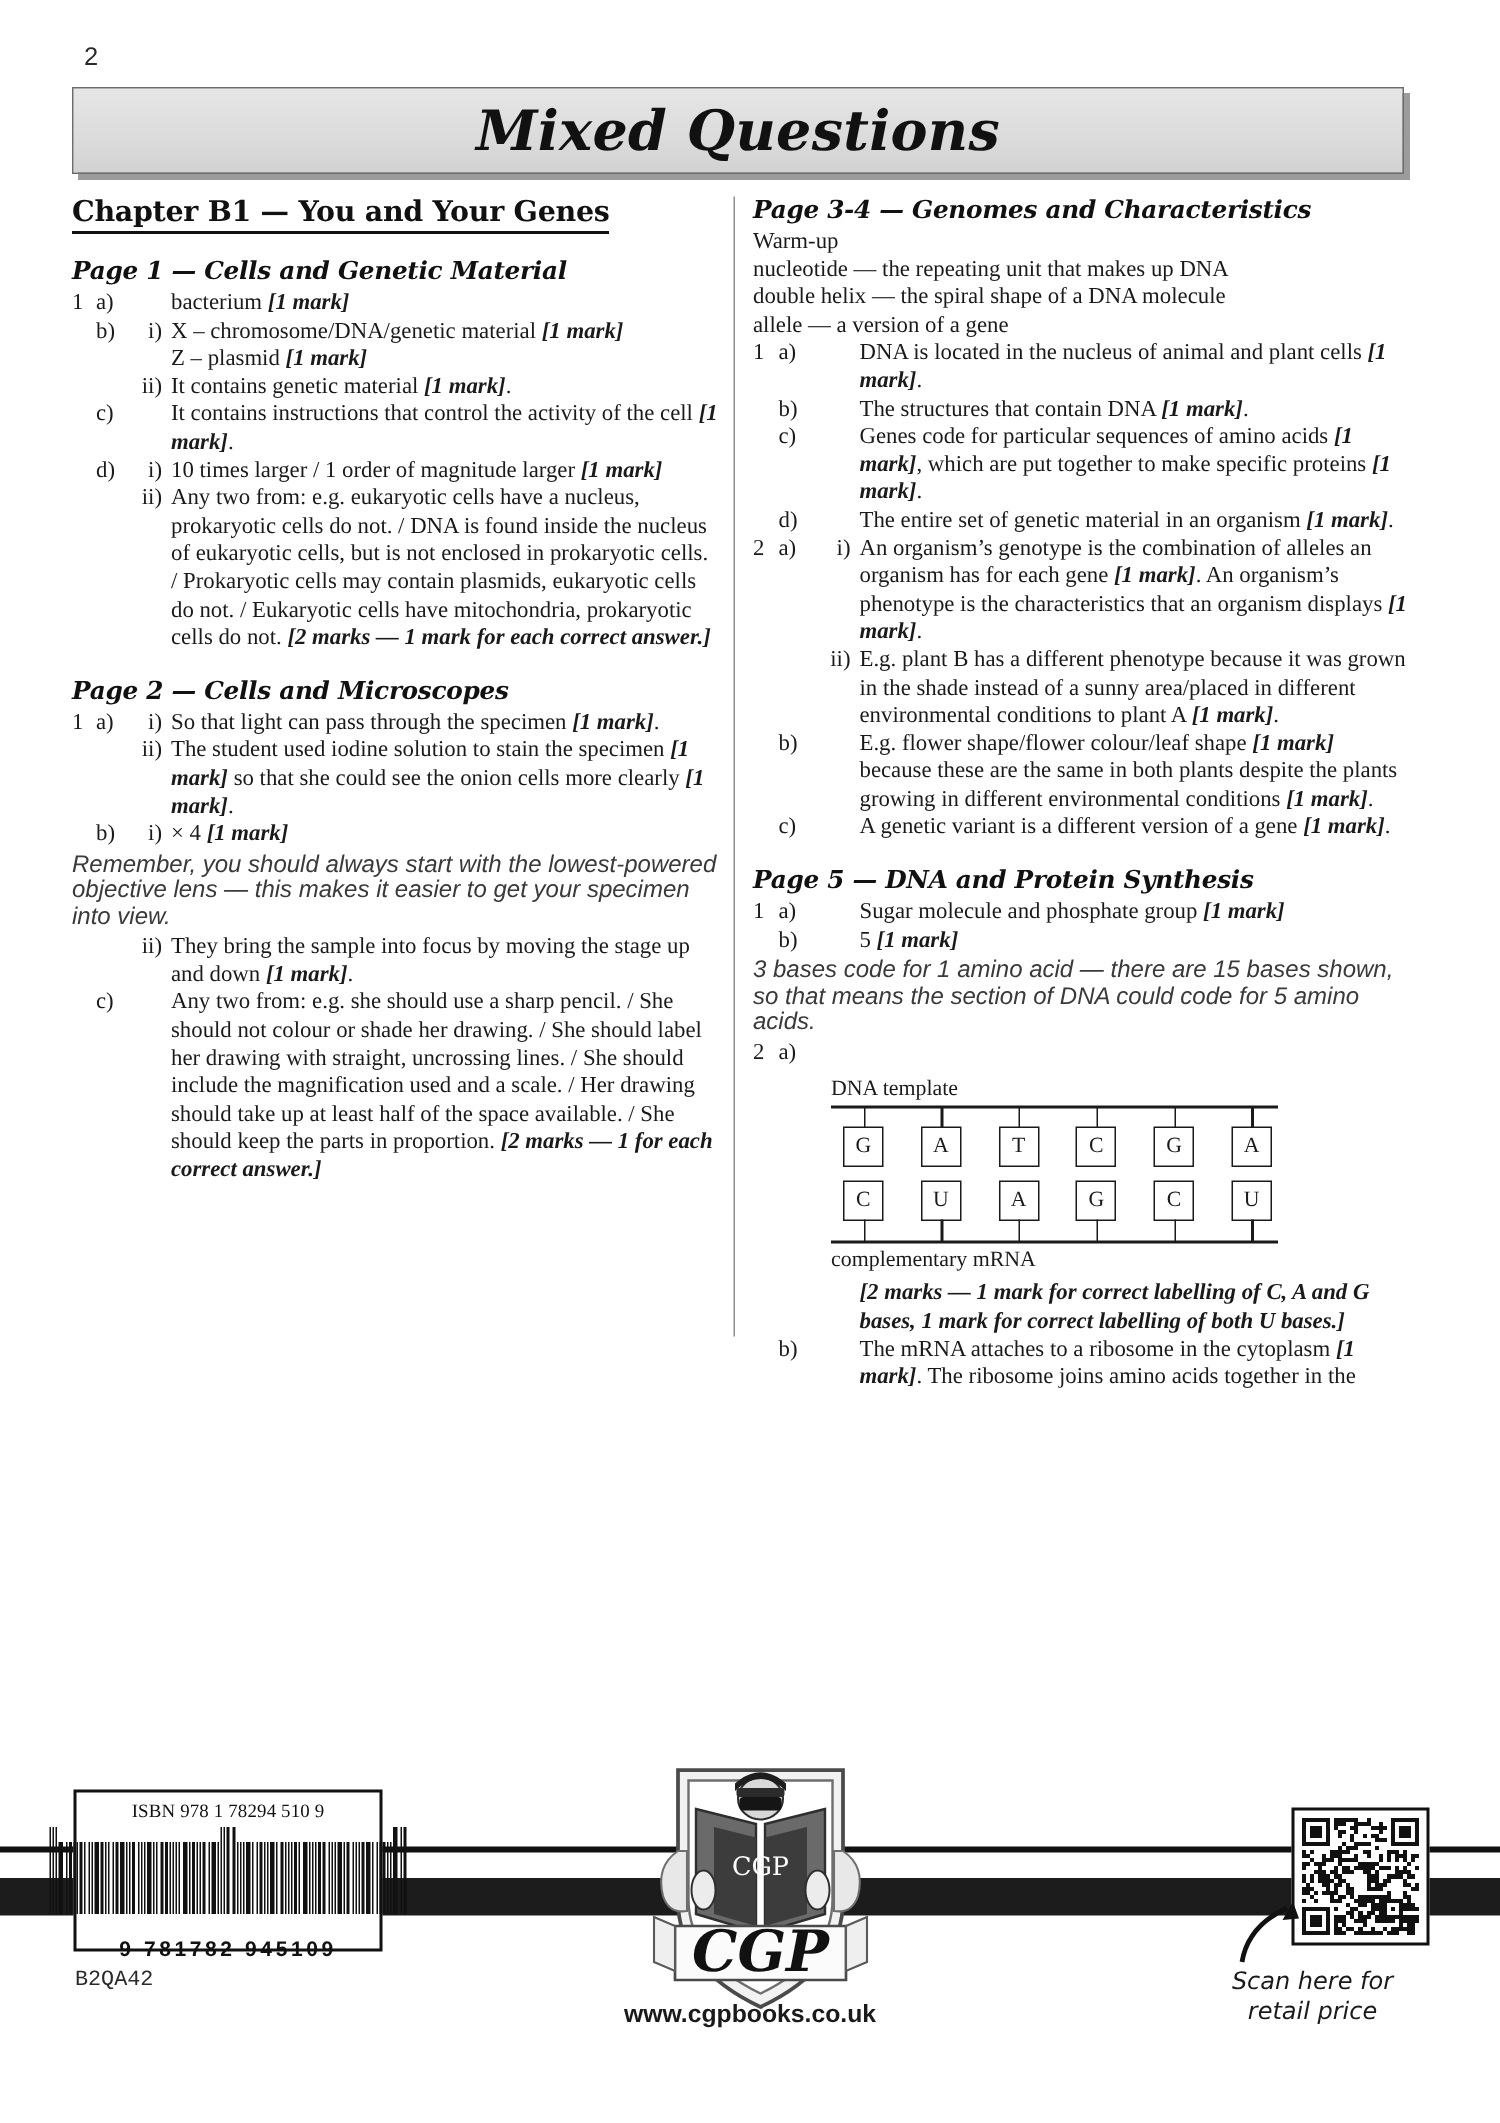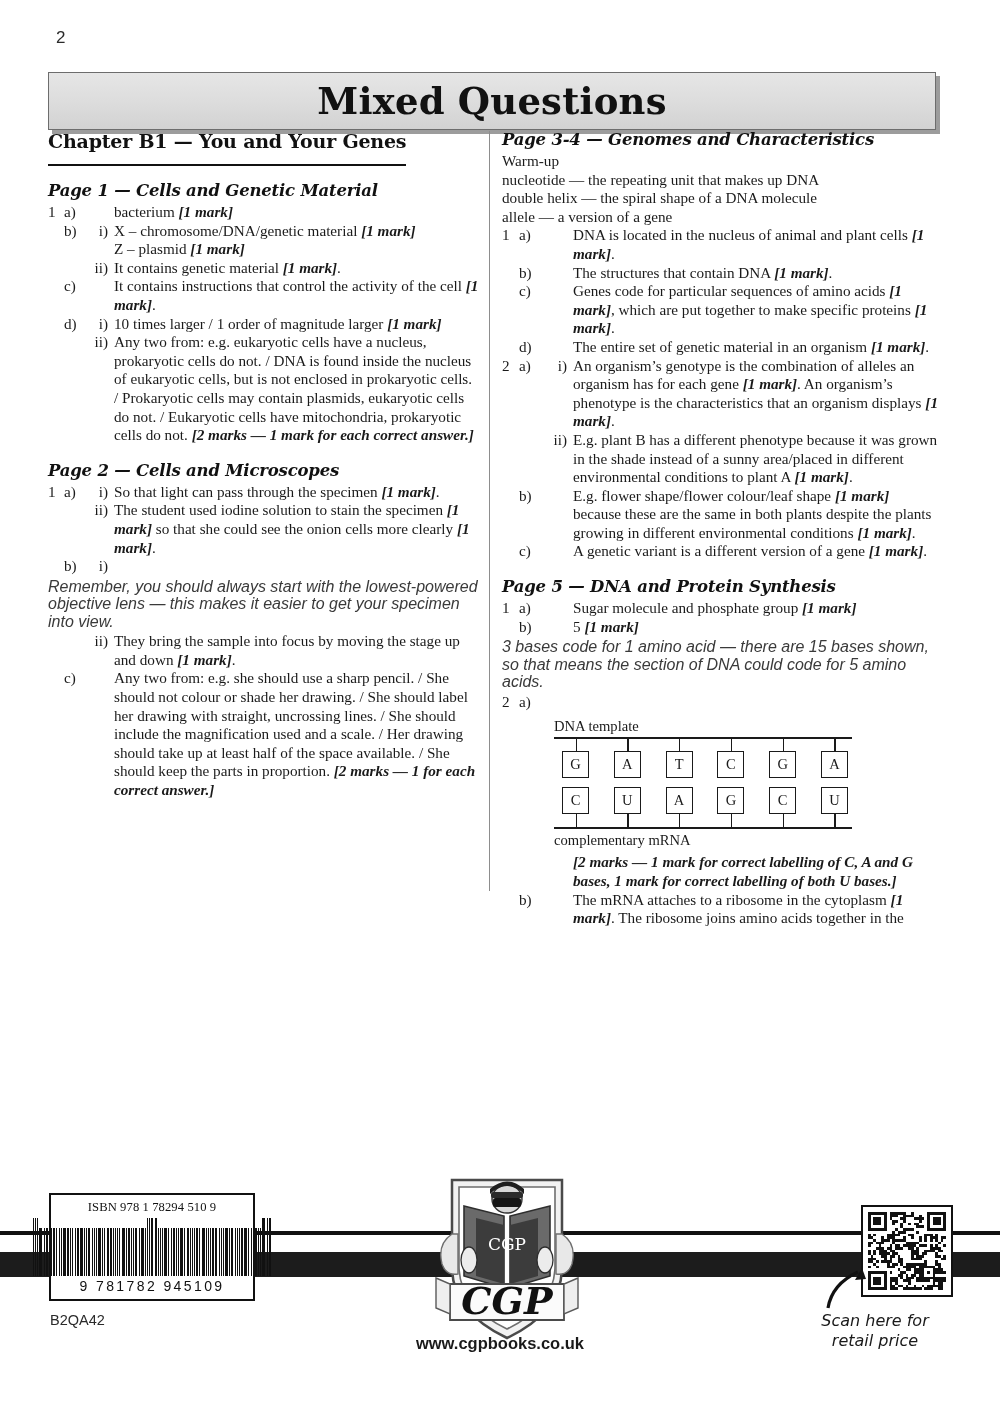--- a/index.html
+++ b/index.html
@@ -18,22 +18,22 @@
     position: absolute;
     left: 56px; top: 28px;
     font-family: "Liberation Sans", sans-serif;
     font-size: 17px;
     color: #2a2a2a;
   }
 
   
   .banner-wrap {
     position: absolute;
-    left: 48px; top: 72px;
-    width: 888px; height: 58px;
+    left: 48px; top: 58px;
+    width: 888px; height: 58px; font-style: italic;
   }
   .banner-shadow {
     position: absolute;
     left: 4px; top: 4px;
     width: 888px; height: 58px;
     background: #9c9c9c;
   }
   .banner {
     position: absolute;
     left: 0; top: 0;
@@ -64,21 +64,21 @@
     background: #8d8d8d;
   }
 
   
   .chapter-head {
     font-family: "DejaVu Serif", serif;
     font-weight: 700;
     font-size: 19px;
     color: #111;
     border-bottom: 2.5px solid #111;
-    padding-bottom: 12px;
+    padding-bottom: 2px;
     display: inline-block;
     margin-bottom: 15px;
     letter-spacing: -0.2px;
   }
   .page-head {
     font-family: "DejaVu Serif", serif;
     font-weight: 700;
     font-style: italic;
     font-size: 16.5px;
     color: #111;
@@ -198,26 +198,27 @@
     letter-spacing: 0.1px;
     color: #111;
   }
   .bars { display: flex; align-items: flex-end; height: 58px; margin-top: 3px; }
   .bars span { display: block; background: #111; }
   .barcode-digits {
     font-family: "Liberation Sans", sans-serif;
     font-size: 14px;
     letter-spacing: 2.4px;
     color: #111;
-    margin-top: 2px;
+    margin-top: 15px;
+    font-weight: bold;
   }
   .book-code {
     position: absolute;
     left: 50px; top: 1312px;
-    font-family: Liberation Sans, sans-serif;
+    font-family: Liberation Mono, monospace;
     font-size: 14.5px;
     color: #2a2a2a;
   }
 
   
   .crest {
     position: absolute;
     left: 432px; top: 1172px;
     width: 150px; height: 172px;
     z-index: 6;
@@ -337,20 +338,21 @@
     <div class="row">
       <span class="c-num"></span>
       <span class="c-let"></span>
       <span class="c-rom">ii)</span>
       <span class="c-body">The student used iodine solution to stain the specimen <b class="mark">[1 mark]</b> so that she could see the onion cells more clearly <b class="mark">[1 mark]</b>.</span>
     </div>
     <div class="row">
       <span class="c-num"></span>
       <span class="c-let">b)</span>
       <span class="c-rom">i)</span>
+      <span class="c-body">× 4 <b class="mark">[1 mark]</b></span>
     </div>
   </div>
   <div class="tip">Remember, you should always start with the lowest-powered objective lens — this makes it easier to get your specimen into view.</div>
   <div>
     <div class="row">
       <span class="c-num"></span>
       <span class="c-let"></span>
       <span class="c-rom">ii)</span>
       <span class="c-body">They bring the sample into focus by moving the stage up and down <b class="mark">[1 mark]</b>.</span>
     </div>

